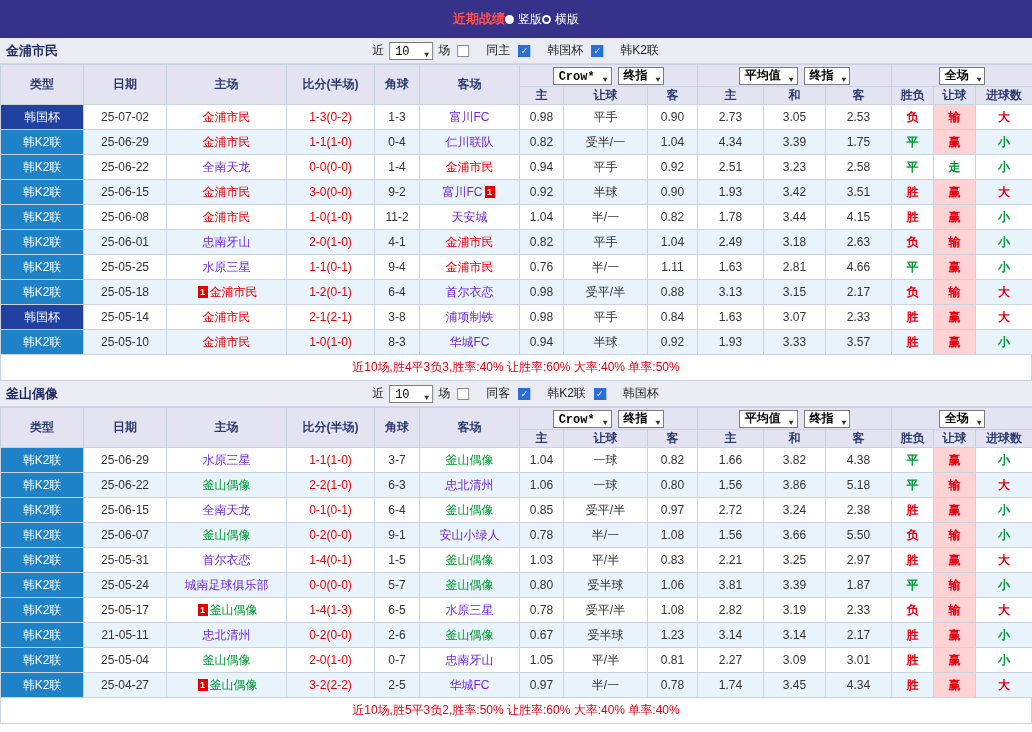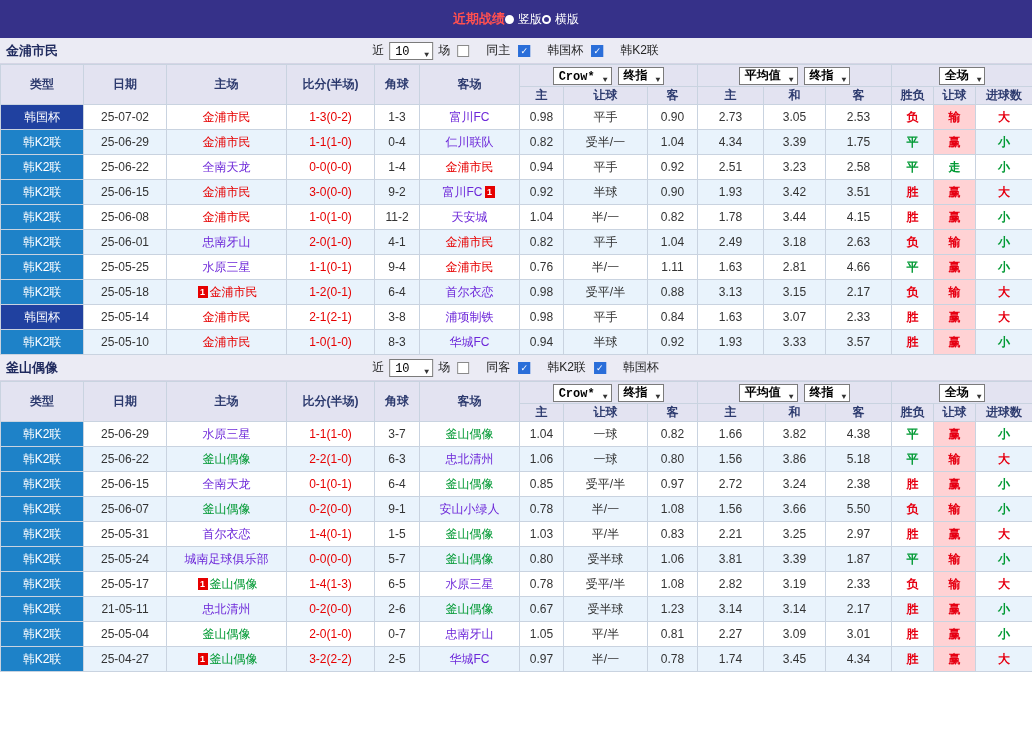--- a/index.html
+++ b/index.html
@@ -340,20 +340,21 @@
             <td class="odds" data-name="away-odds">0.92</td>
             <td class="avg" data-name="avg-home">1.93</td>
             <td class="avg" data-name="avg-draw">3.33</td>
             <td class="avg" data-name="avg-away">3.57</td>
             <td class="res-red" data-name="result-win-draw-loss">胜</td>
             <td class="res-hl" data-name="result-handicap">赢</td>
             <td class="res-green" data-name="result-goals">小</td>
           </tr>
         </tbody>
       </table>
+      <div class="summary" data-name="record-summary">近10场,胜4平3负3,胜率:40% 让胜率:60% 大率:40% 单率:50%</div>
     </div>
     <div class="section" data-name="team-section">
       <div class="sbar" data-name="section-header">
         <span class="team" data-name="team-name">釜山偶像</span>
         <span class="ctr" data-name="filter-controls">
           <span class="lab" data-name="near-label">近</span>
           <span class="fselect" data-name="match-count-select">
             <span class="fsv" data-name="match-count-select-value">10</span>
             <span class="arr" data-name="dropdown-arrow-icon">▼</span>
           </span>
@@ -595,14 +596,15 @@
             <td class="odds" data-name="away-odds">0.78</td>
             <td class="avg" data-name="avg-home">1.74</td>
             <td class="avg" data-name="avg-draw">3.45</td>
             <td class="avg" data-name="avg-away">4.34</td>
             <td class="res-red" data-name="result-win-draw-loss">胜</td>
             <td class="res-hl" data-name="result-handicap">赢</td>
             <td class="res-red" data-name="result-goals">大</td>
           </tr>
         </tbody>
       </table>
+      <div class="summary" data-name="record-summary">近10场,胜5平3负2,胜率:50% 让胜率:60% 大率:40% 单率:40%</div>
     </div>
   </div>
 
 </body></html>

